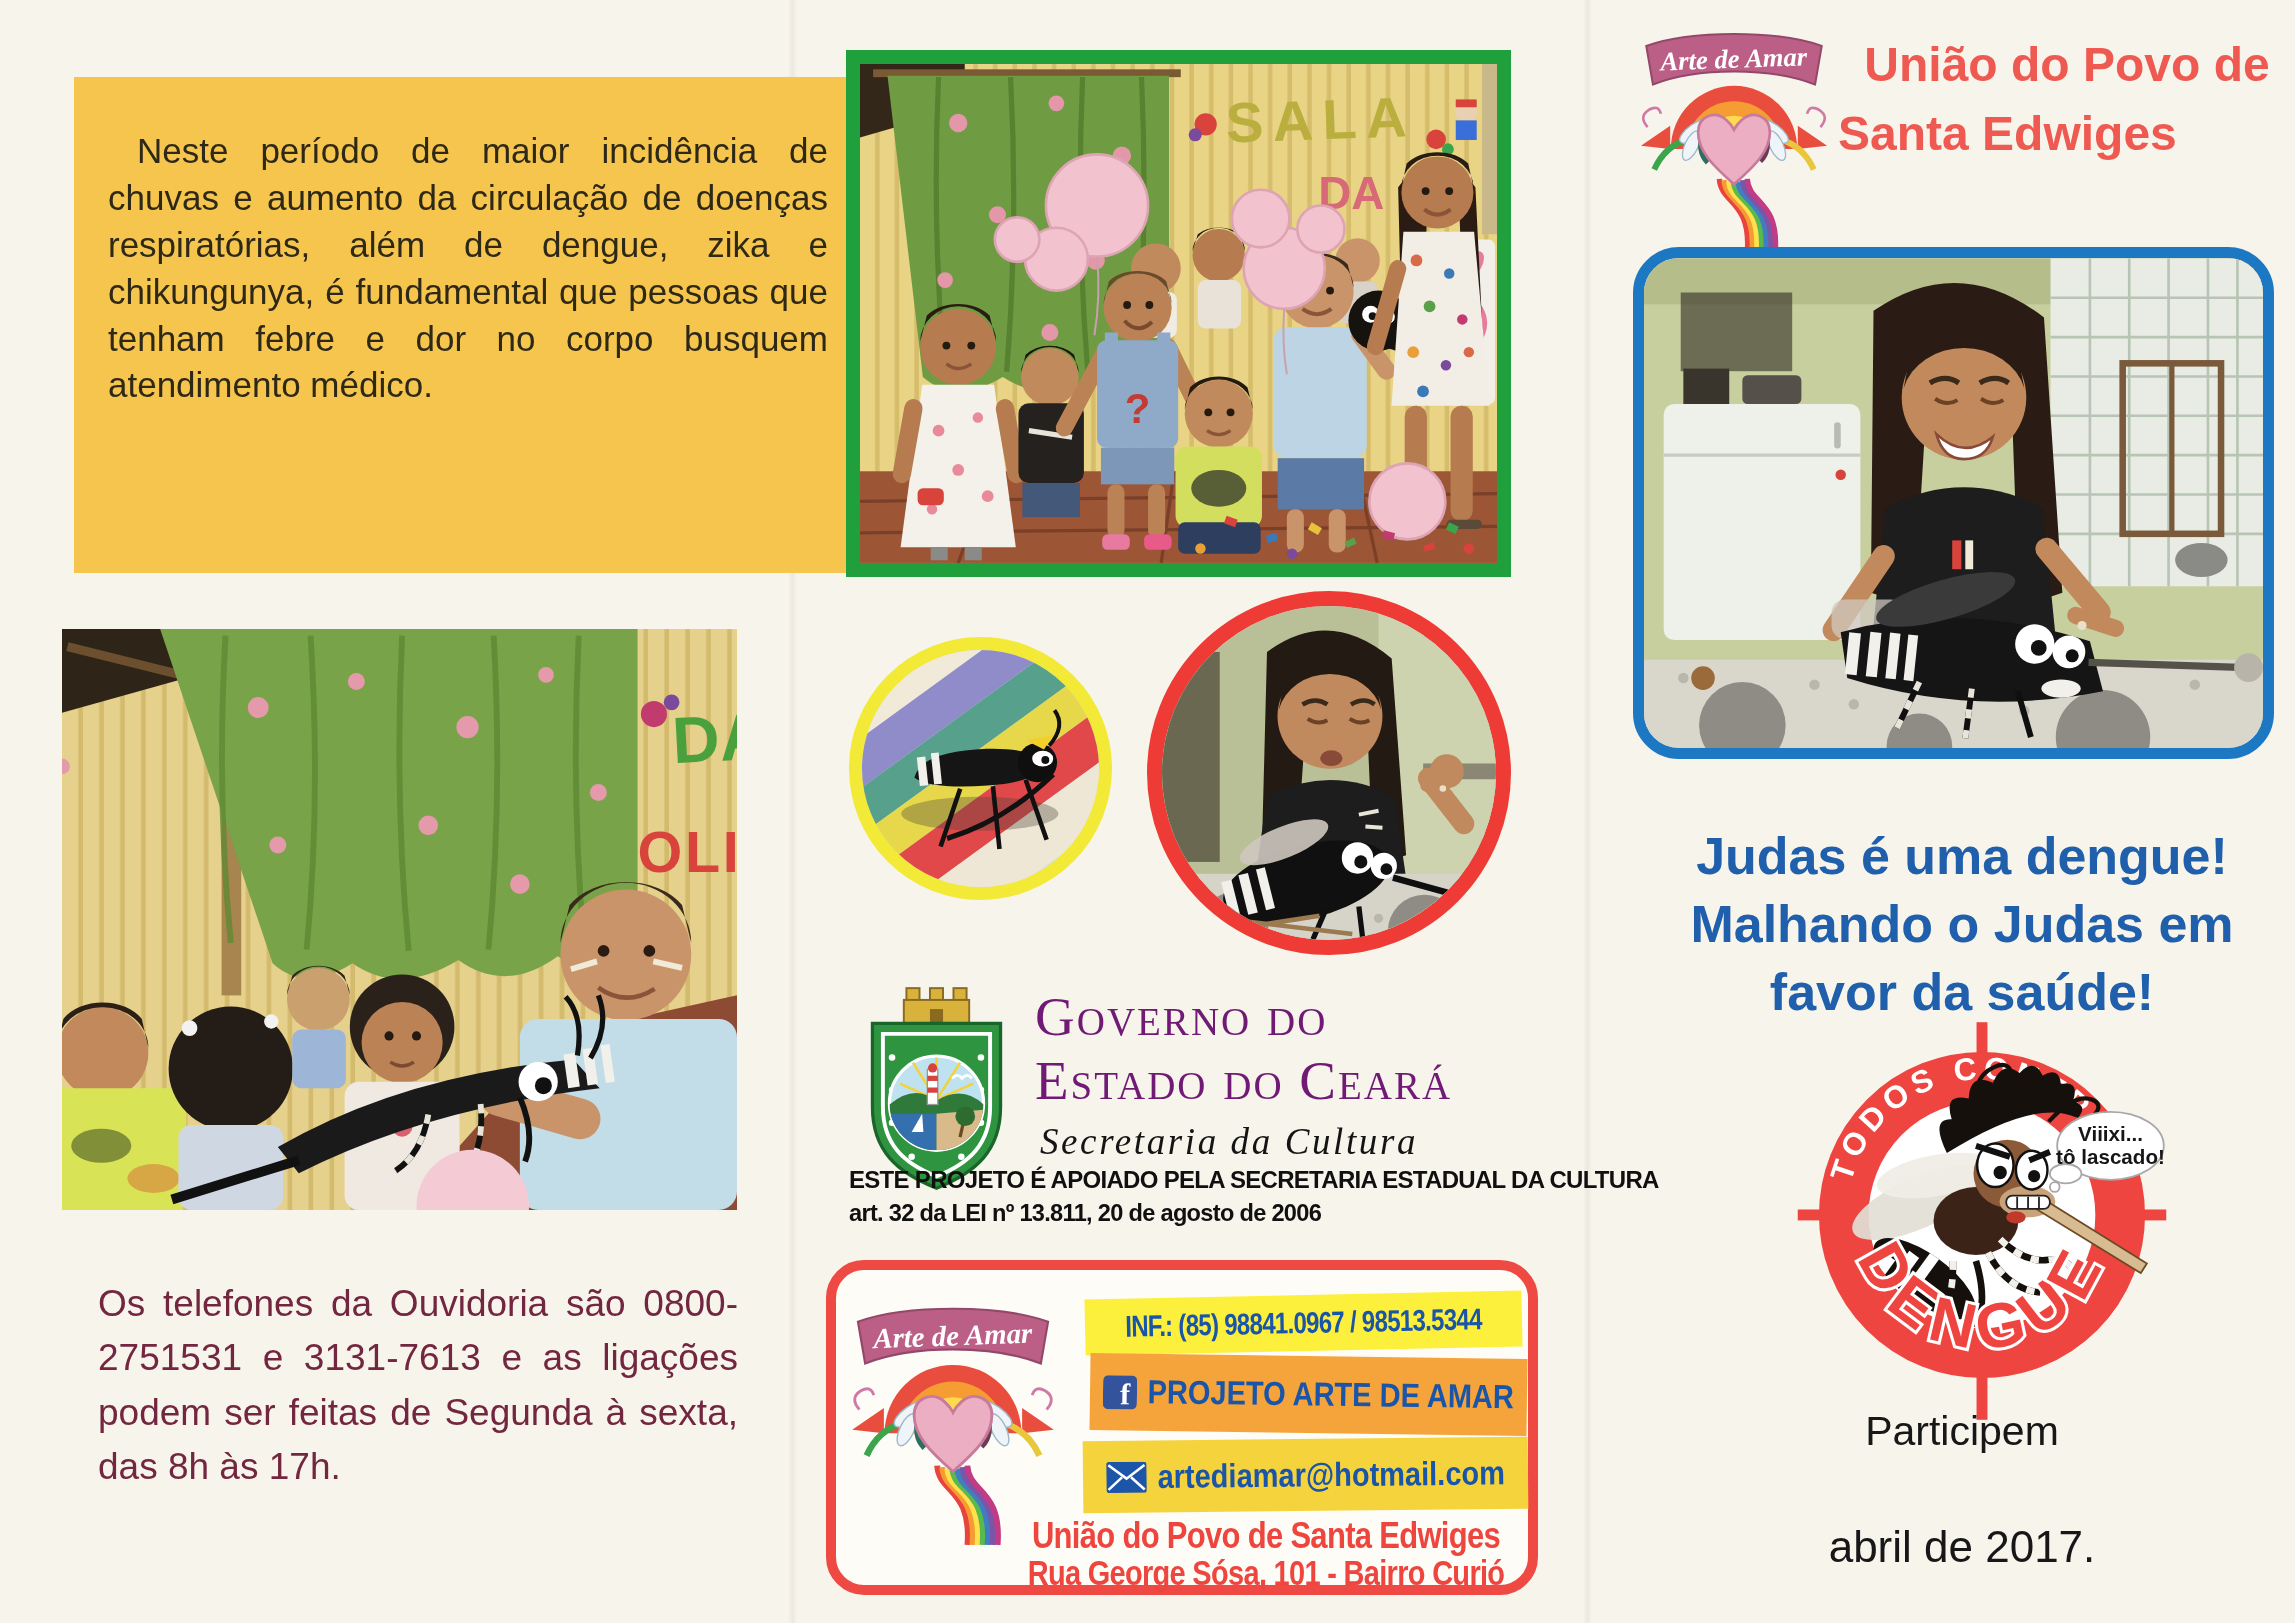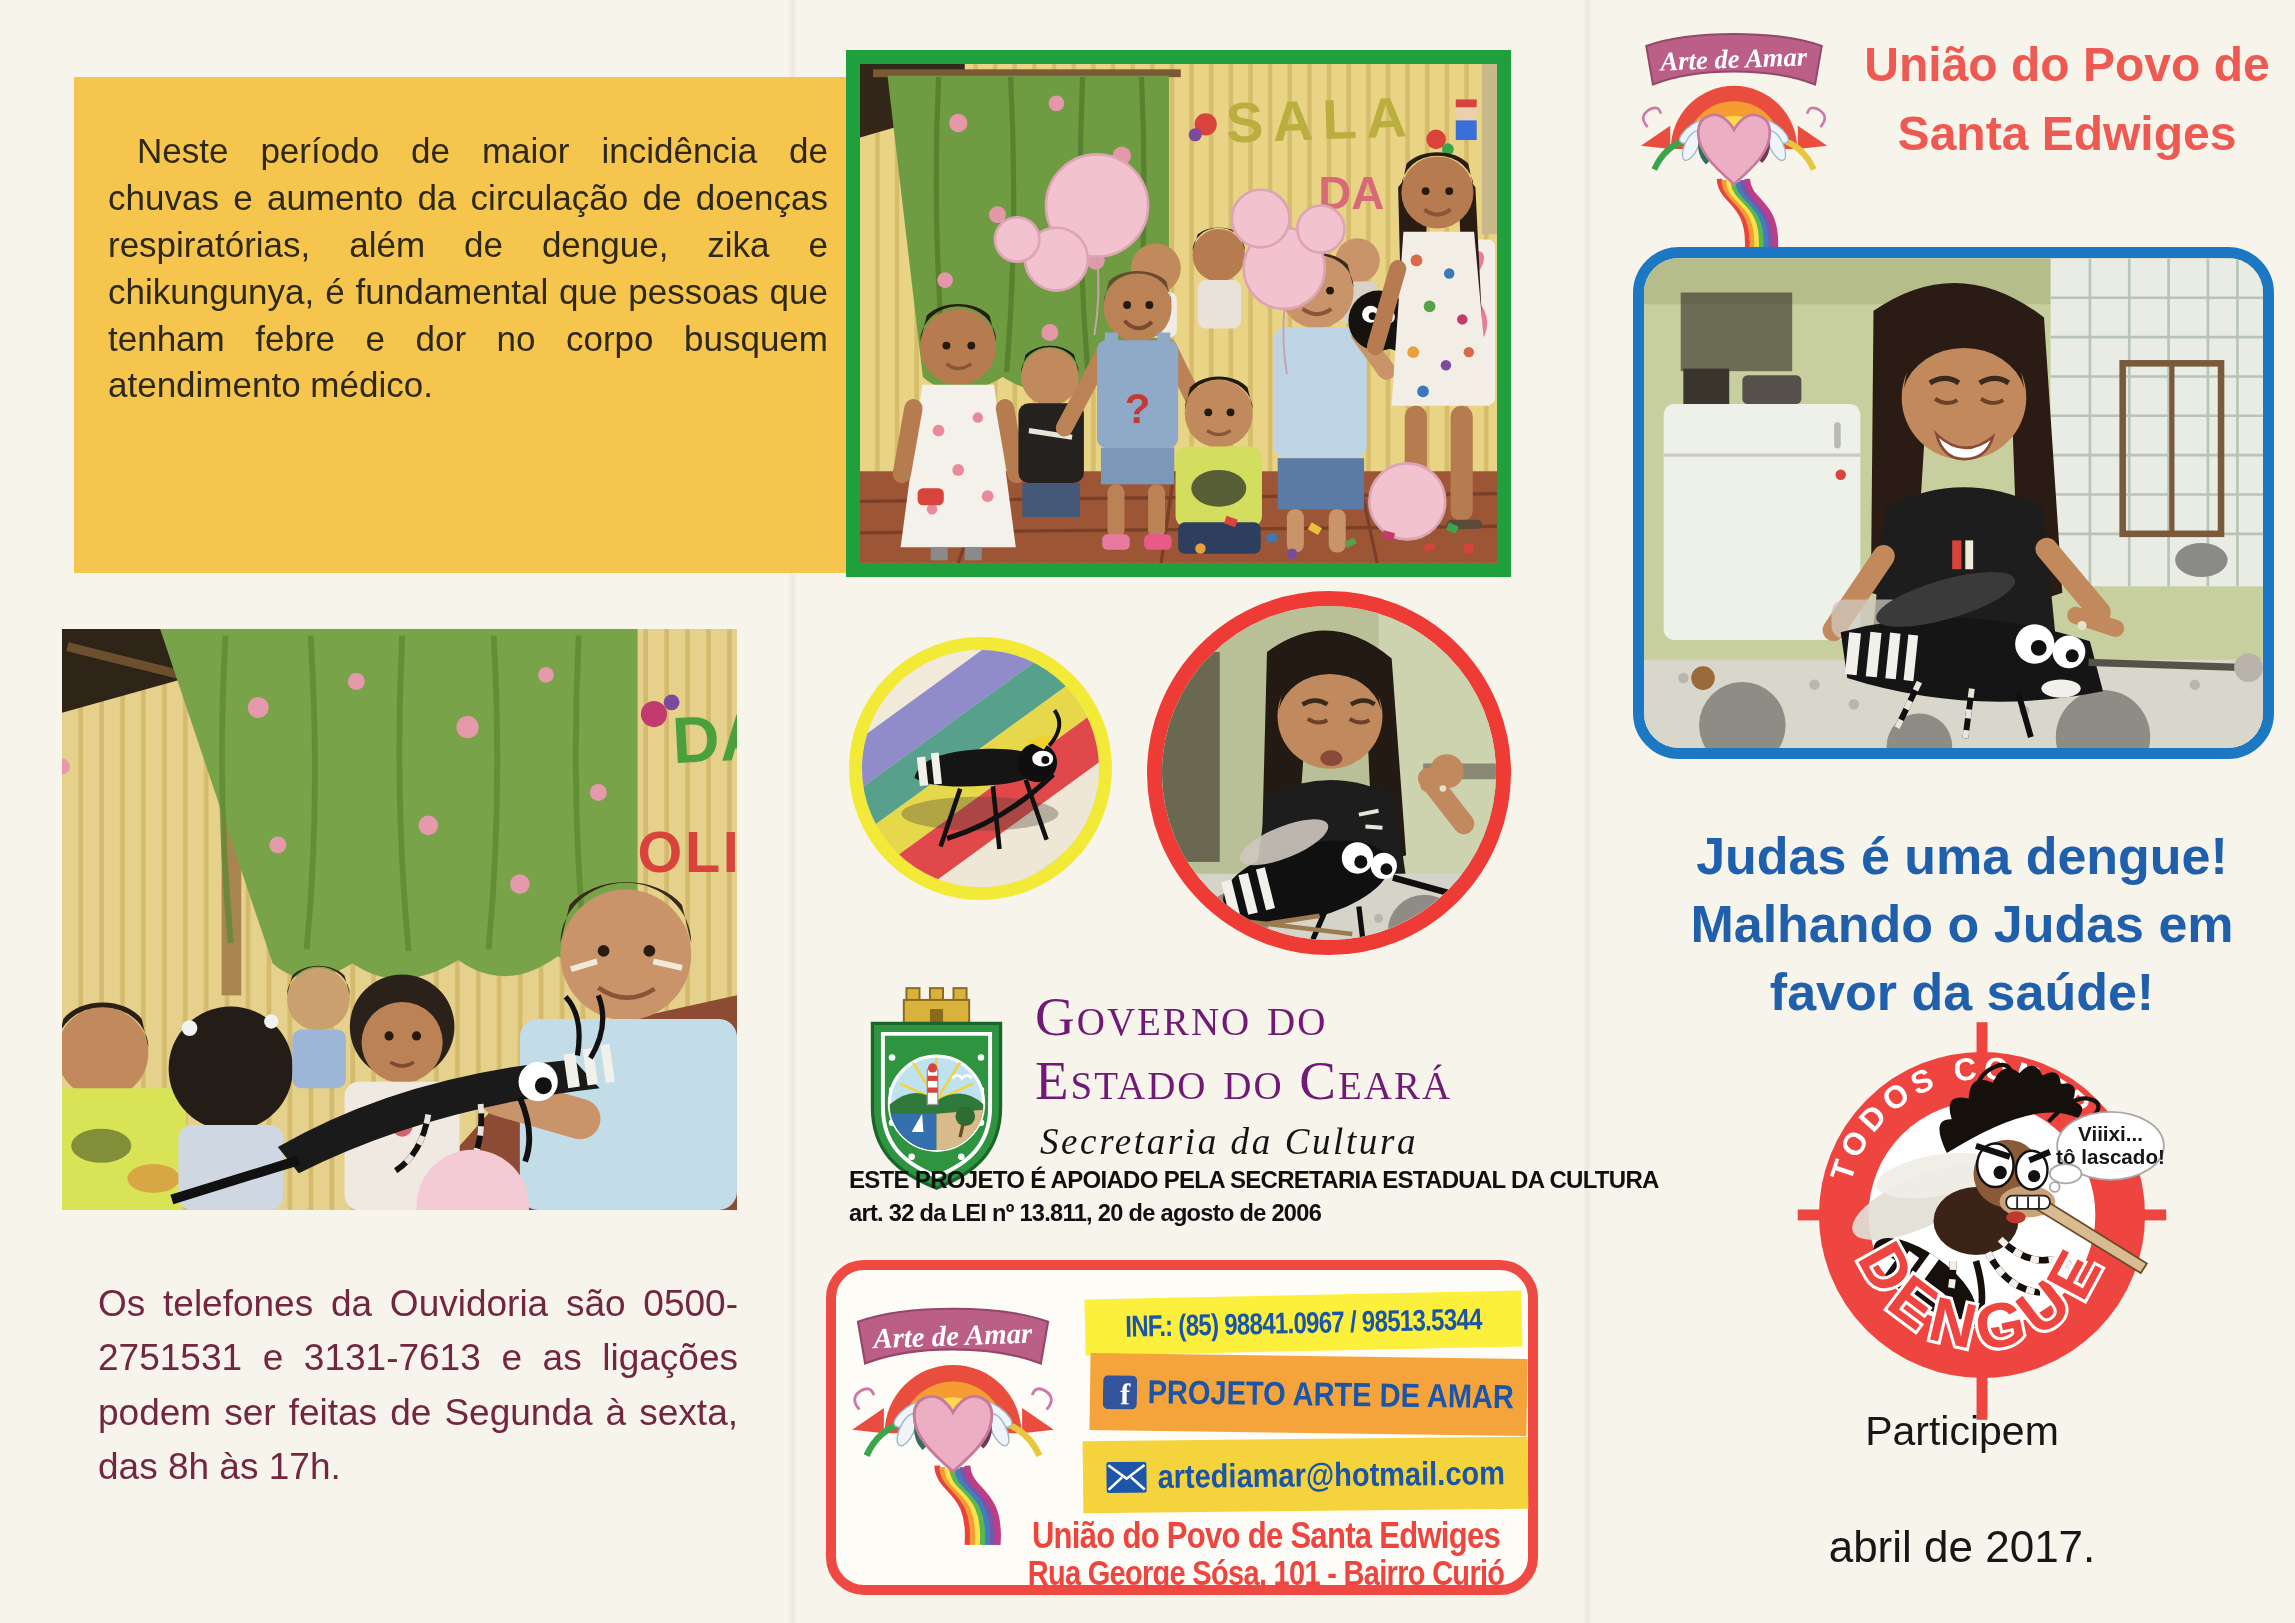--- a/index.html
+++ b/index.html
@@ -40,21 +40,21 @@
   .strip .t{color:#1a55a8;font-weight:bold;}
   .strip1 .t{font-size:24px;letter-spacing:-0.7px;transform:scaleY(1.25);}
   .strip2 .t,.strip3 .t{font-size:29px;transform:scaleY(1.15);}
   .card-addr{position:absolute;left:175px;top:250px;width:510px;text-align:center;color:#ee453f;
              font-weight:bold;line-height:1.0;}
   .card-addr .a1{font-size:31px;transform:scaleY(1.2);letter-spacing:-0.7px;}
   .card-addr .a2{font-size:29px;transform:scaleY(1.2);letter-spacing:-0.7px;margin-top:7.9px;}
   
   .org-title{left:1838px;top:41px;width:458px;text-align:center;color:#ee5a51;font-weight:bold;
              font-size:48px;line-height:1.0;}
-  .org-title2{left:1838px;top:106px;width:458px;text-align:center;color:#ee5a51;font-weight:bold;
+  .org-title2{left:1838px;top:106px;width:458px;text-align:left;color:#ee5a51;font-weight:bold;
              font-size:48px;}
   .headline{left:1635px;width:654px;text-align:center;color:#1f5fac;font-weight:bold;font-size:52px;}
   .h1{top:826px;} .h2{top:894px;} .h3{top:962px;}
   .part{left:1635px;width:654px;text-align:center;color:#171717;}
   .p1{top:1408px;font-size:41px;} .p2{top:1464px;font-size:44px;} .p3{top:1522px;font-size:44px;}
 </style>
 </head>
 <body>
 
 <div id="sheet">
@@ -150,21 +150,21 @@
           <circle cx="736" cy="698" r="13" fill="#111"></circle>
       <path d="M362,812 L168,872" stroke="#111" stroke-width="15"></path>
       <path d="M788,652 q10,-60 -18,-90 M808,656 q30,-50 12,-96" stroke="#111" stroke-width="8" fill="none"></path>
       <path d="M560,742 q-10,60 -50,86 M640,726 q6,66 -22,100 M700,716 q24,56 8,98" stroke="#111" stroke-width="9" fill="none"></path>
       <path d="M560,742 q-10,60 -50,86 M640,726 q6,66 -22,100" stroke="#e8e4da" stroke-width="9" fill="none" stroke-dasharray="14 20"></path>
     </g>
     <circle cx="628" cy="882" r="86" fill="#f4cbd4"></circle>
   </svg>
   </div>
 
-  <p class="abs ouvidoria">Os telefones da Ouvidoria são 0500-2751531 e 3131-7613 e as ligações podem ser feitas de Segunda à sexta, das 8h às 17h.</p>
+  <p class="abs ouvidoria">Os telefones da Ouvidoria são 0800-2751531 e 3131-7613 e as ligações podem ser feitas de Segunda à sexta, das 8h às 17h.</p>
 
   <div class="abs pframe green-frame">
   <svg viewBox="0 0 973 762">
     <defs>
       <pattern id="bam2" width="30" height="40" patternUnits="userSpaceOnUse">
         <rect width="30" height="40" fill="#e9d486"></rect>
             <rect x="23" width="7" height="40" fill="#d6bd6c"></rect>
       </pattern>
     </defs>
     <rect width="973" height="762" fill="url(#bam2)"></rect>

